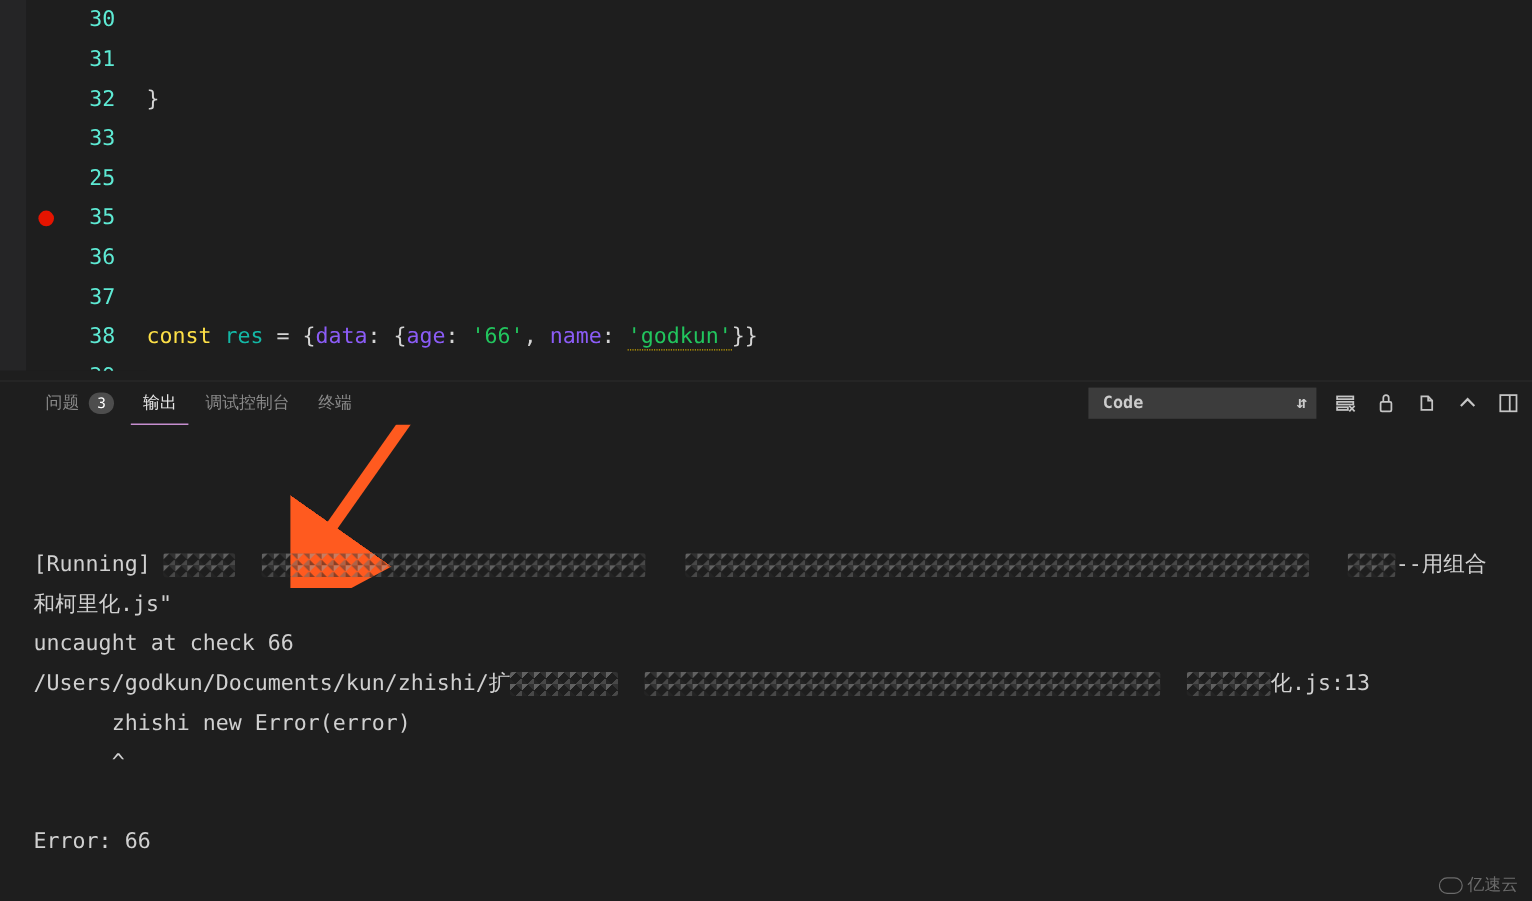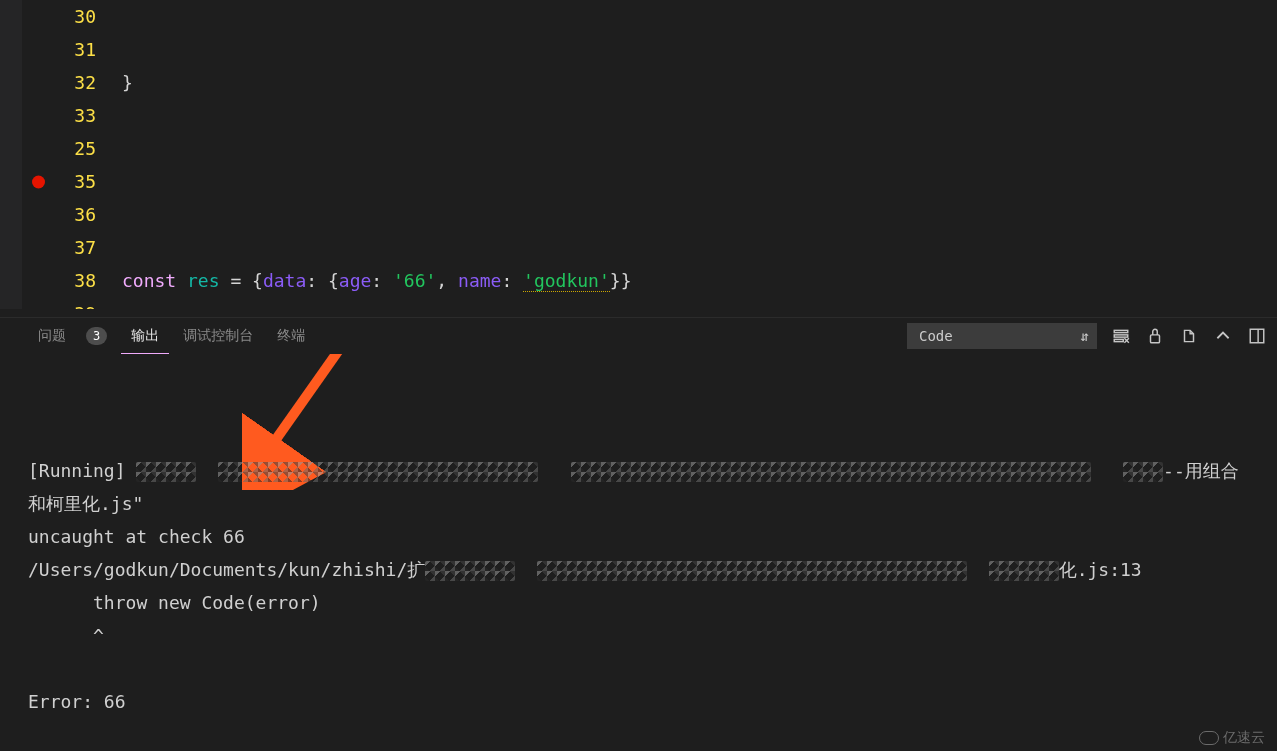--- a/index.html
+++ b/index.html
@@ -21,21 +21,21 @@
   overflow: hidden;
 }
 .activity-bar {
   width: 22px;
   background: #252526;
   flex-shrink: 0;
 }
 .gutter {
   width: 100px;
   background: #1e1e1e;
-  color: #fde047;
+  color: #5eead4;
   text-align: right;
   padding-right: 26px;
   flex-shrink: 0;
   user-select: none;
   padding-top: 0px;
 }
 .gutter div { height: 33px; line-height: 33px; font-size: 18px; position: relative; }
 .breakpoint::before {
   content: '';
   position: absolute;
@@ -48,21 +48,21 @@
 .code {
   flex: 1;
   padding-top: 0px;
   font-size: 18px;
   line-height: 33px;
   white-space: pre;
   position: relative;
 }
 .code-line { height: 33px; position: relative; }
 .tok-brace { color: #d4d4d4; }
-.tok-const { color: #f0abfc; }
+.tok-const { color: #fde047; }
 .tok-var { color: #14b8a6; }
 .tok-string { color: #22c55e; }
 .tok-prop { color: #8b5cf6; }
 .tok-op { color: #d4d4d4; }
 .warn-underline { border-bottom: 1px dotted #cca700; }
 
 
 .panel {
   flex: 1;
   background: #1e1e1e;
@@ -74,39 +74,40 @@
 .panel-tabs {
   height: 36px;
   display: flex;
   align-items: center;
   padding: 0 10px 0 28px;
   font-size: 14px;
   color: #8a8a8a;
   user-select: none;
   gap: 4px;
 }
-.tab-item { display: inline-flex; align-items: center; gap: 20px; padding: 0 10px; height: 36px; cursor: pointer; }
+.tab-item { display: inline-flex; align-items: center; gap: 8px; padding: 0 10px; height: 36px; cursor: pointer; }
 .tab-item.active { color: #e7e7e7; border-bottom: 1px solid #f0abfc; }
 .badge {
   background: #4d4d4d; color: #fff;
   border-radius: 10px; padding: 0 7px;
   font-size: 12px; height: 18px; line-height: 18px;
 }
 .panel-right { margin-left: auto; display: flex; align-items: center; gap: 14px; }
 .select-wrap {
   background: #3c3c3c;
   color: #cccccc;
   height: 26px;
   display: flex;
   align-items: center;
   padding: 0 8px 0 12px;
   font-size: 14px;
   width: 190px;
   justify-content: space-between;
   cursor: pointer;
+  font-weight: bold;
 }
 .icon-btn { color: #c5c5c5; cursor: pointer; display: inline-flex; align-items: center; justify-content: center; width: 20px; height: 20px; }
 .icon-btn svg { width: 18px; height: 18px; }
 
 .output {
   flex: 1;
   padding: 34px 28px 0 28px;
   font-size: 18px;
   line-height: 33px;
   color: #d0d0d0;
@@ -240,21 +241,21 @@
   <defs>
           <marker id="ah" markerWidth="12" markerHeight="12" refX="3" refY="6" orient="auto">
             <polygon points="0,0 12,6 0,12" fill="#ff5a1f"></polygon>
           </marker>
         </defs>
   <line x1="118" y1="10" x2="18" y2="152" stroke="#ff5a1f" stroke-width="10" marker-end="url(#ah)"></line>
 </svg>
 <span>[Running] </span><span class="mosaic" style="width:60px"></span>  <span class="mosaic" style="width:320px"></span>   <span class="mosaic" style="width:520px"></span>   <span class="mosaic" style="width:40px"></span><span>--用组合和柯里化.js"</span>
 <span>uncaught at check 66</span>
 <span>/Users/godkun/Documents/kun/zhishi/扩</span><span class="mosaic" style="width:90px"></span>  <span class="mosaic" style="width:430px"></span>  <span class="mosaic" style="width:70px"></span><span>化.js:13</span>
-<span>      throw new Code(error)</span>
+<span>      zhishi new Error(error)</span>
 <span>      ^</span>
 
 <span>Error: 66</span>
   </div>
 </div>
 
 <div class="watermark">
   <span class="wm-logo"></span>
   <span>亿速云</span>
 </div>

